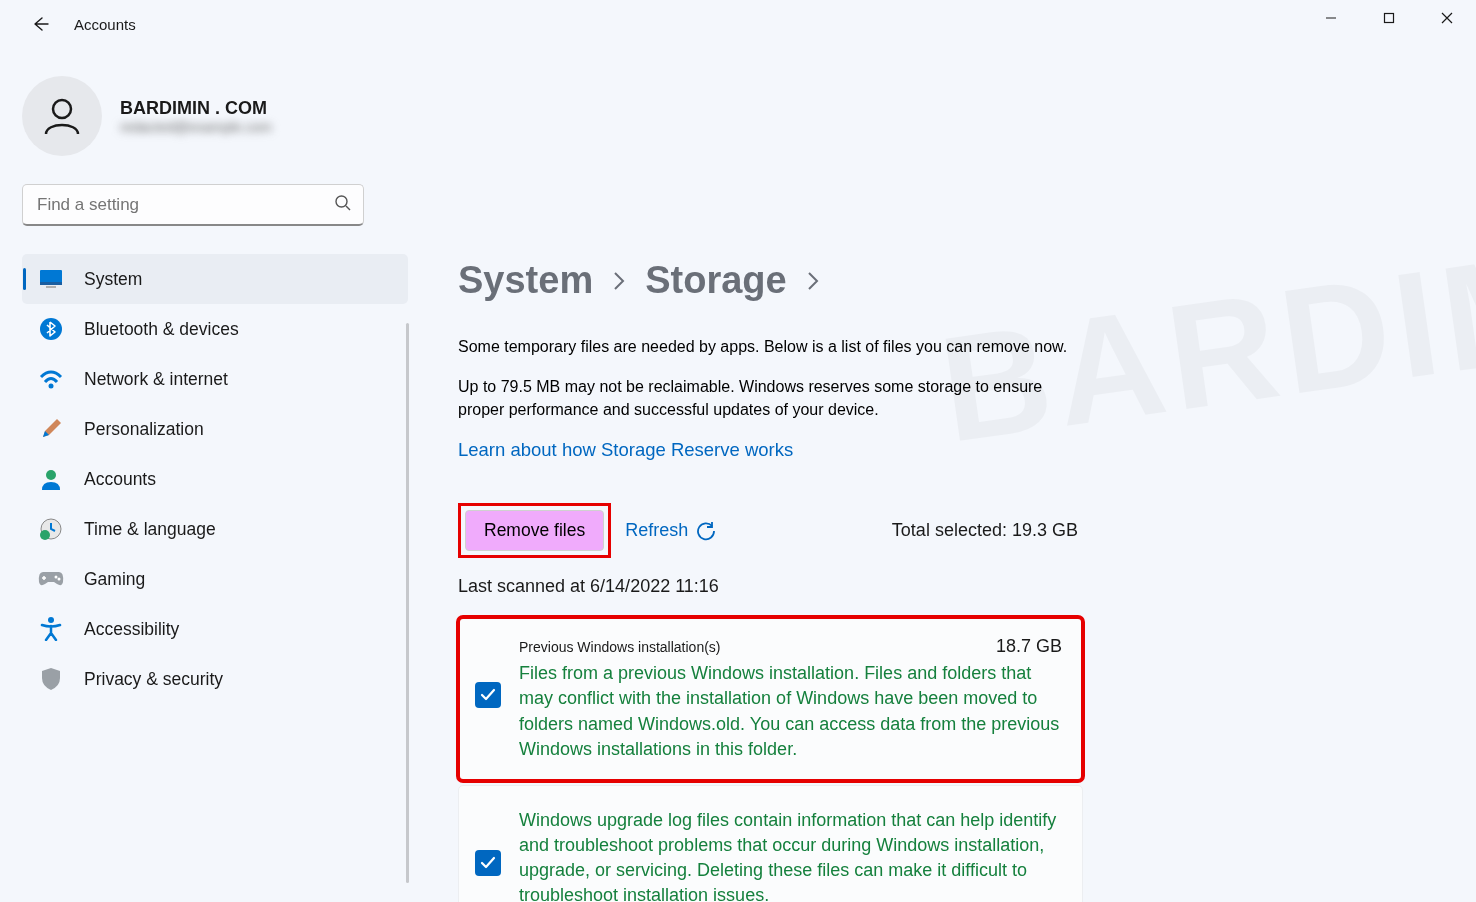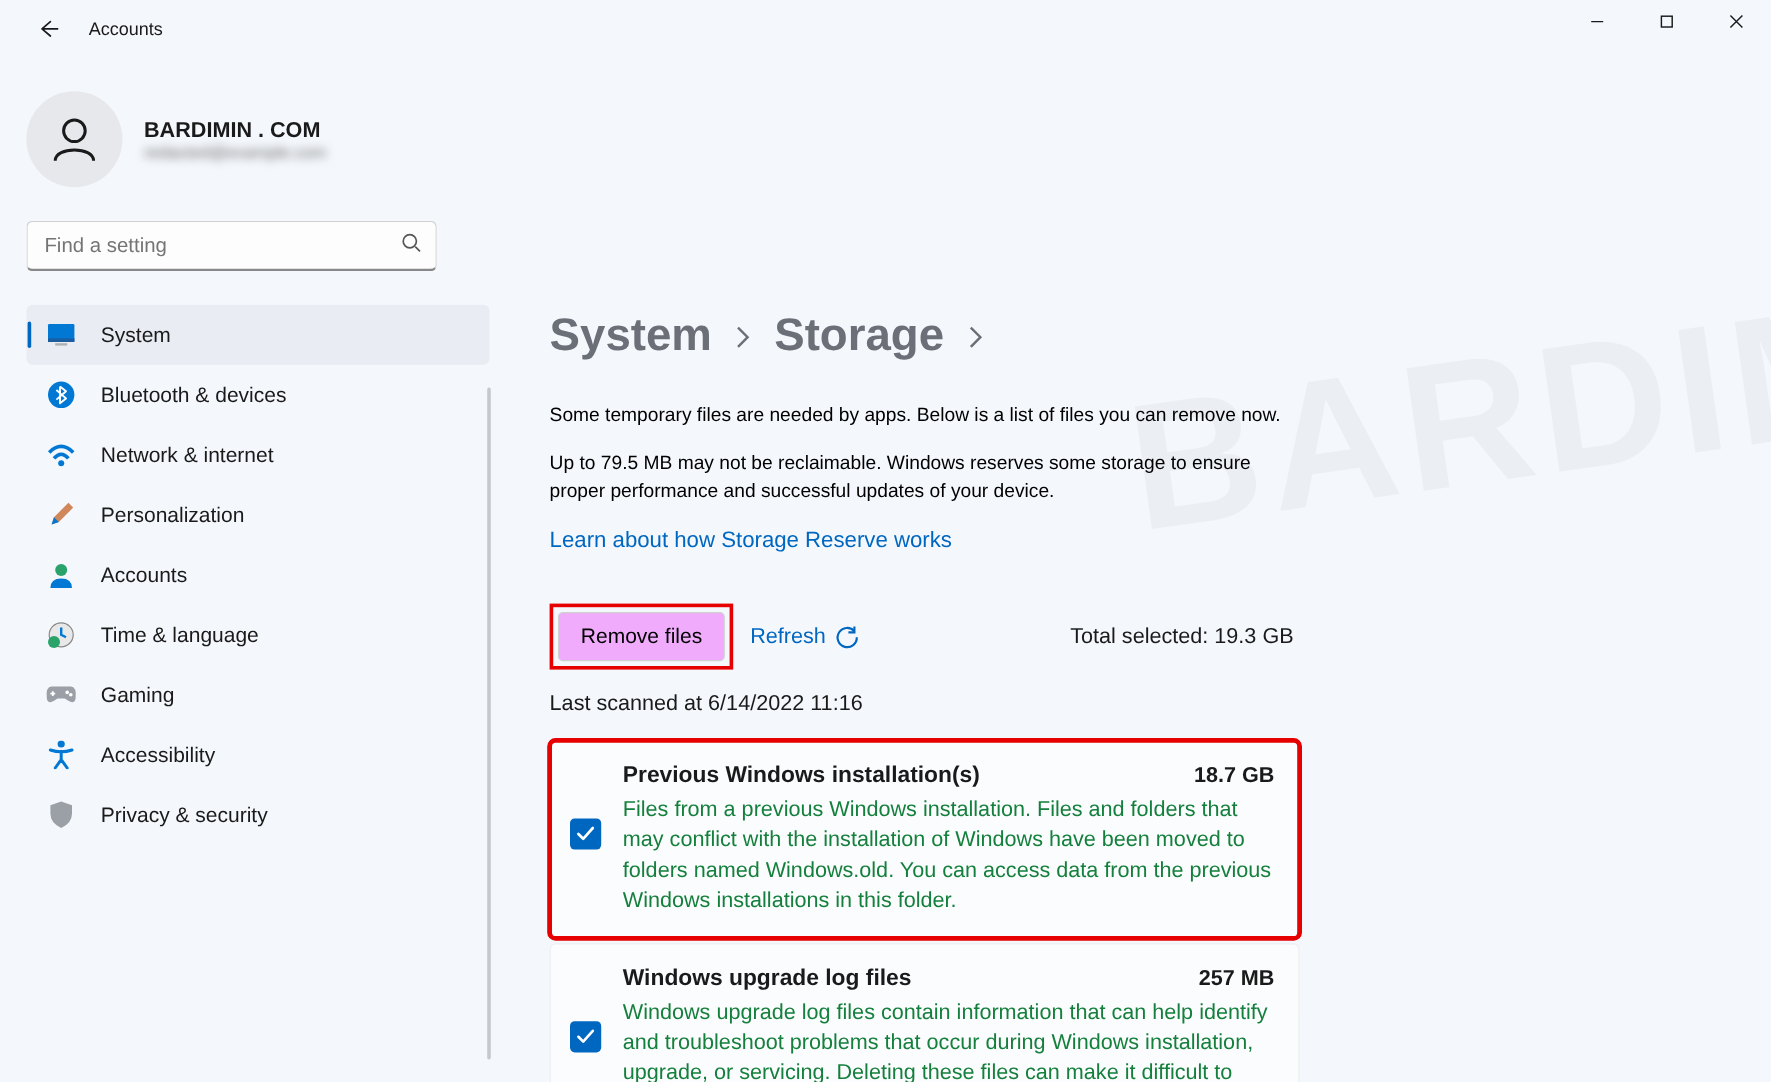--- a/index.html
+++ b/index.html
@@ -48,22 +48,22 @@
     
     .last-scan { font-size: 18px; color: #1a1a1a; margin-bottom: 20px; }
     
     .cat-list { max-width: 625px; }
     .cat-item { background: #fbfcfd; border: 1px solid #eceef1; border-radius: 5px; padding: 18px 20px 18px 16px; margin-bottom: 4px; display: flex; align-items: flex-start; }
     .cat-item.boxed { outline: 4px solid #e60000; outline-offset: -2px; }
     .checkbox { width: 26px; height: 26px; background: #0067c0; border-radius: 4px; display: flex; align-items: center; justify-content: center; flex-shrink: 0; margin-top: 46px; }
     .checkbox.first { margin-top: 46px; }
     .cat-body { margin-left: 18px; flex: 1; }
     .cat-head { display: flex; justify-content: space-between; align-items: baseline; }
-    .cat-title { font-size: 19px; font-weight: 700; }
-    .cat-size { font-size: 18px; font-weight: bold; }
+    .cat-title { font-size: 14px; font-weight: 400; }
+    .cat-size { font-size: 18px; }
     .cat-desc { font-size: 18px; color: #15803d; line-height: 1.4; margin-top: 4px; }
     
     .watermark { position: absolute; left: 480px; top: 150px; font-size: 150px; font-weight: 800; color: rgba(0,0,0,0.035); transform: rotate(-8deg); pointer-events: none; letter-spacing: 6px; z-index: 0; }
     .main > * { position: relative; z-index: 1; }
   </style>
 </head>
 <body>
 
 <div class="titlebar">
   <div class="back-btn">
@@ -263,24 +263,20 @@
         </div>
       </div>
 
       <div class="cat-item">
         <div class="checkbox">
           <svg width="18" height="18" viewBox="0 0 18 18">
               <path d="M3 9 L7 13 L15 4" stroke="#fff" stroke-width="2.2" fill="none" stroke-linecap="round" stroke-linejoin="round"></path>
             </svg>
         </div>
         <div class="cat-body">
-          <div class="cat-head">
-            <span class="cat-title">Windows upgrade log files</span>
-            <span class="cat-size">257 MB</span>
-          </div>
           <div class="cat-desc">Windows upgrade log files contain information that can help identify and troubleshoot problems that occur during Windows installation, upgrade, or servicing.  Deleting these files can make it difficult to troubleshoot installation issues.</div>
         </div>
       </div>
 
     </div>
 
   </main>
 </div>
 
 </body></html>

